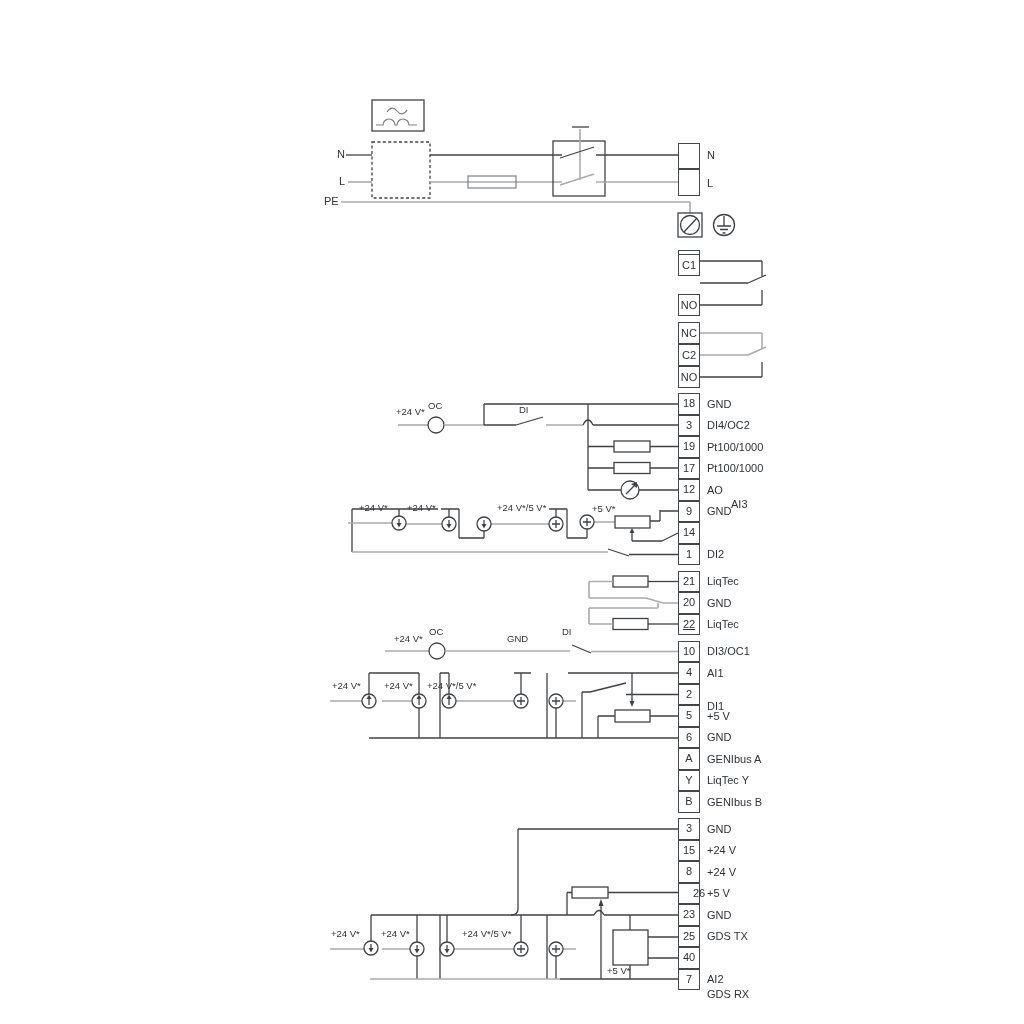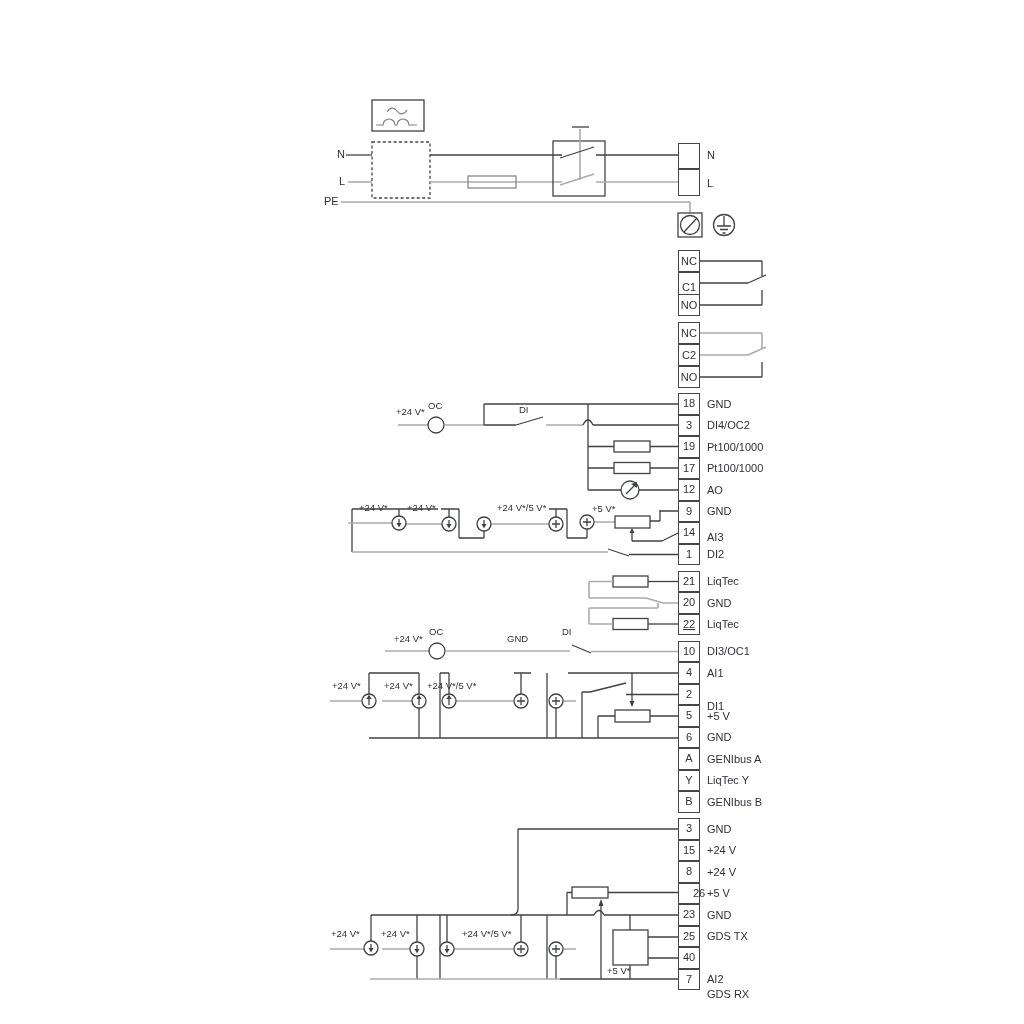--- a/index.html
+++ b/index.html
@@ -183,41 +183,41 @@
 <div class="plabel" style="left:337px;top:149px;">N</div>
 <div class="plabel" style="left:339px;top:176px;">L</div>
 <div class="plabel" style="left:324px;top:196px;">PE</div>
 <div class="plabel" style="left:707px;top:150px;">N</div>
 <div class="plabel" style="left:707px;top:178px;">L</div>
 
 <div class="cell" style="top:143px;height:26px;"></div>
 <div class="cell" style="top:169px;height:27px;"></div>
 
 <div class="cell" style="top:250px;height:22px;">NC</div>
-<div class="cell" style="top:272px;height:30px;">C1</div>
+<div class="cell" style="top:254px;height:22px;">C1</div>
 <div class="cell" style="top:294px;height:22px;">NO</div>
 
 <div class="cell" style="top:322px;height:22px;">NC</div>
 <div class="cell" style="top:344px;height:22px;">C2</div>
 <div class="cell" style="top:366px;height:22px;">NO</div>
 
 <div class="cell" style="top:393px;">18</div>
 <div class="tlabel" style="top:393px;">GND</div>
 <div class="cell" style="top:414.5px;">3</div>
 <div class="tlabel" style="top:414.5px;">DI4/OC2</div>
 <div class="cell" style="top:436px;">19</div>
 <div class="tlabel" style="top:436px;">Pt100/1000</div>
 <div class="cell" style="top:457.5px;">17</div>
 <div class="tlabel" style="top:457.5px;">Pt100/1000</div>
 <div class="cell" style="top:479px;">12</div>
 <div class="tlabel" style="top:479px;">AO</div>
 <div class="cell" style="top:500.5px;">9</div>
 <div class="tlabel" style="top:500.5px;">GND</div>
 <div class="cell" style="top:522px;">14</div>
-<div class="tlabel" style="top:526px;">AI3</div>
+<div class="tlabel" style="top:493px;margin-left:24px;">AI3</div>
 <div class="cell" style="top:543.5px;">1</div>
 <div class="tlabel" style="top:543.5px;">DI2</div>
 
 <div class="cell" style="top:570.5px;">21</div>
 <div class="tlabel" style="top:570.5px;">LiqTec</div>
 <div class="cell" style="top:592px;">20</div>
 <div class="tlabel" style="top:592px;">GND</div>
 <div class="cell" style="top:613.5px;text-decoration:underline;">22</div>
 <div class="tlabel" style="top:613.5px;">LiqTec</div>
 

